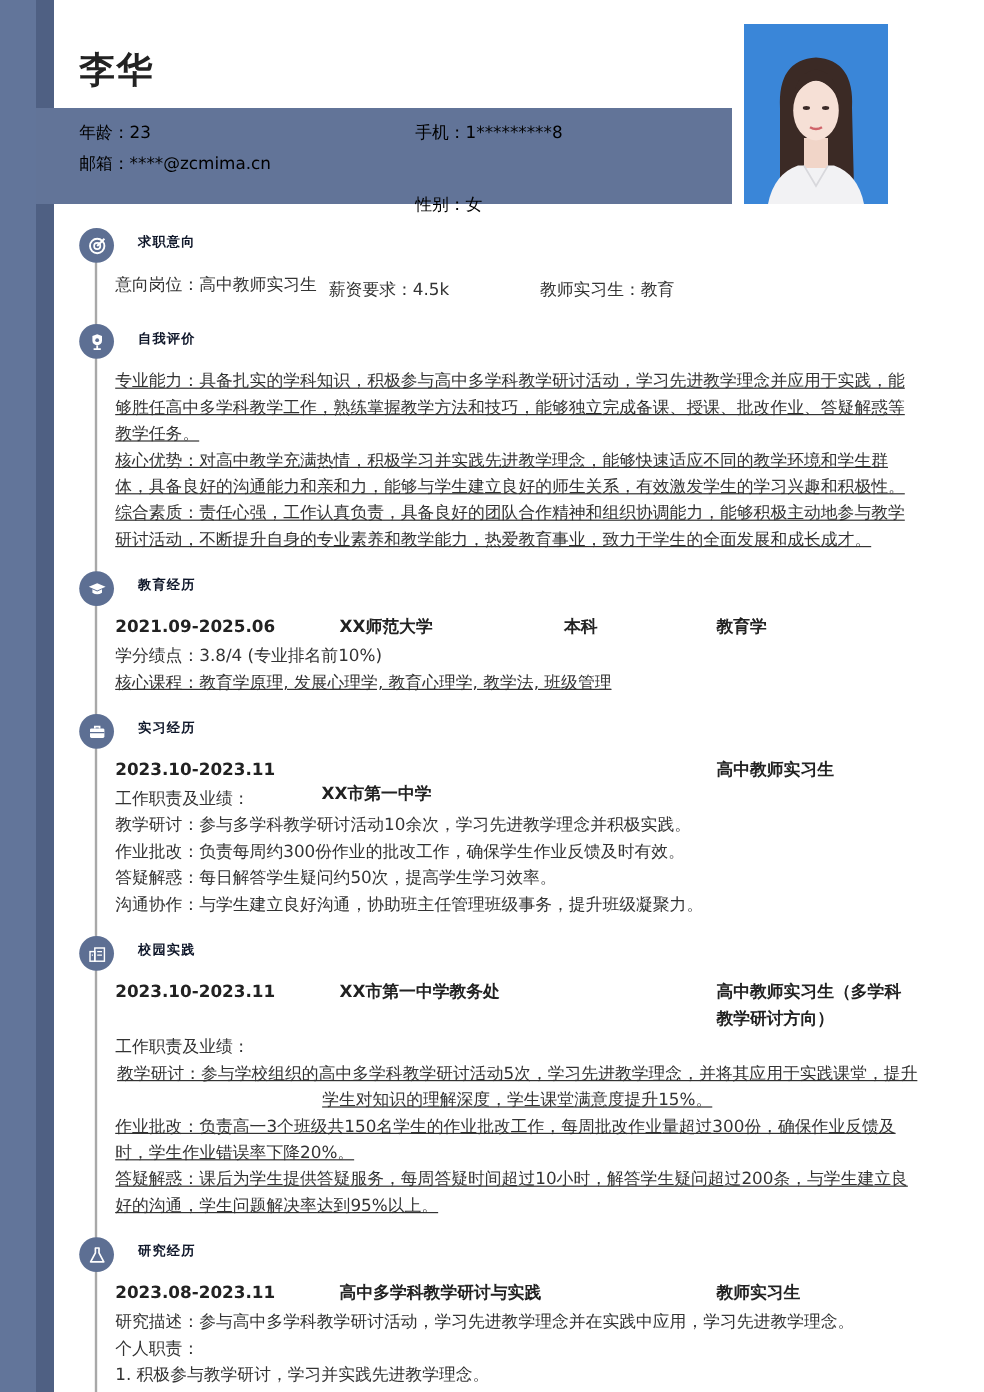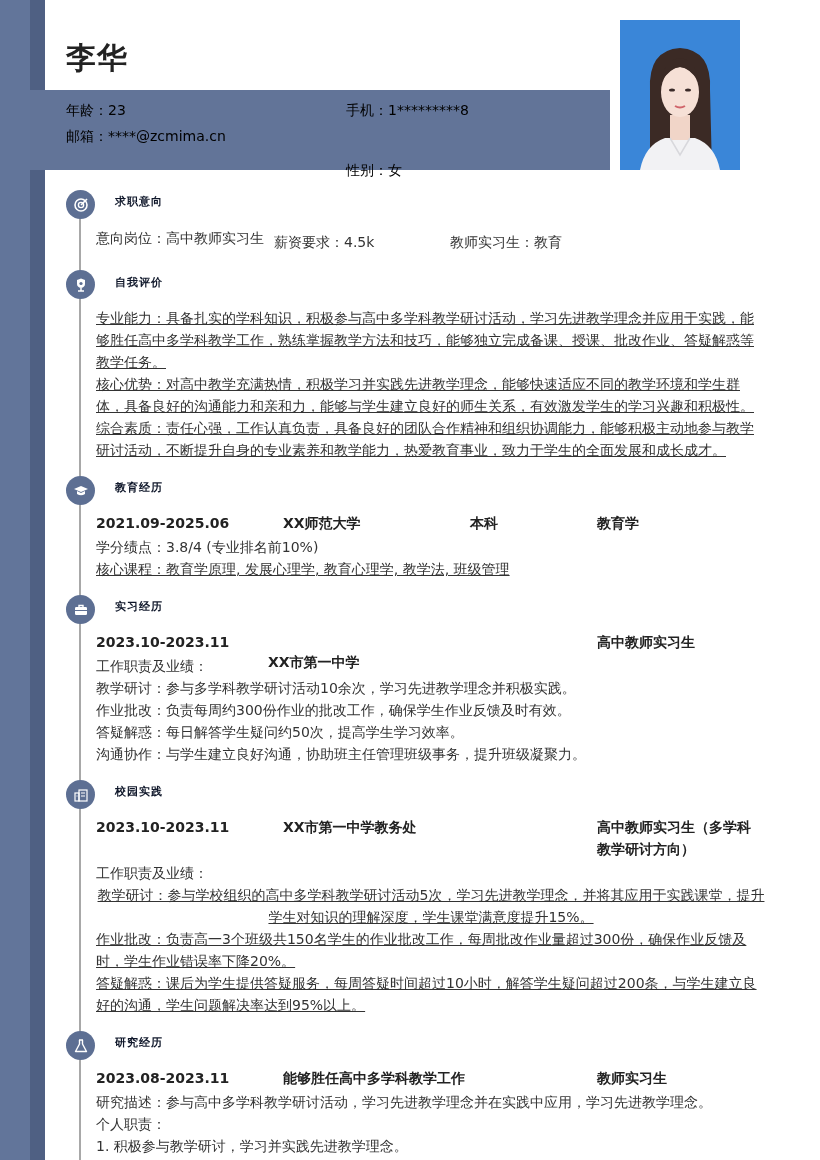--- a/index.html
+++ b/index.html
@@ -122,17 +122,17 @@
 <div class="txt p" style="top:928px;">作业批改：负责高一3个班级共150名学生的作业批改工作，每周批改作业量超过300份，确保作业反馈及时，学生作业错误率下降20%。</div>
 <div class="txt p" style="top:972px;">答疑解惑：课后为学生提供答疑服务，每周答疑时间超过10小时，解答学生疑问超过200条，与学生建立良好的沟通，学生问题解决率达到95%以上。</div>
 
 <div class="sec-icon" style="top:1031px;">
   <svg viewBox="0 0 16 16">
       <path d="M6 2 L10 2 M6.5 2 L6.5 6 L2.5 13.5 L13.5 13.5 L9.5 6 L9.5 2" stroke="#fff" stroke-width="1.4" fill="none" stroke-linejoin="round"></path>
     </svg>
 </div>
 <div class="sec-title" style="top:1035px;">研究经历</div>
 <div class="txt bold" style="top:1067px;">2023.08-2023.11</div>
-<div class="txt bold" style="top:1067px;left:283px;">能够胜任高中多学科教学工作</div>
+<div class="txt bold" style="top:1067px;left:283px;">高中多学科教学研讨与实践</div>
 <div class="txt bold" style="top:1067px;left:597px;">教师实习生</div>
 <div class="txt" style="top:1091px;">研究描述：参与高中多学科教学研讨活动，学习先进教学理念并在实践中应用，学习先进教学理念。</div>
 <div class="txt" style="top:1113px;text-align:center;">个人职责：</div>
 <div class="txt" style="top:1135px;">1. 积极参与教学研讨，学习并实践先进教学理念。</div>
 
 </body></html>

